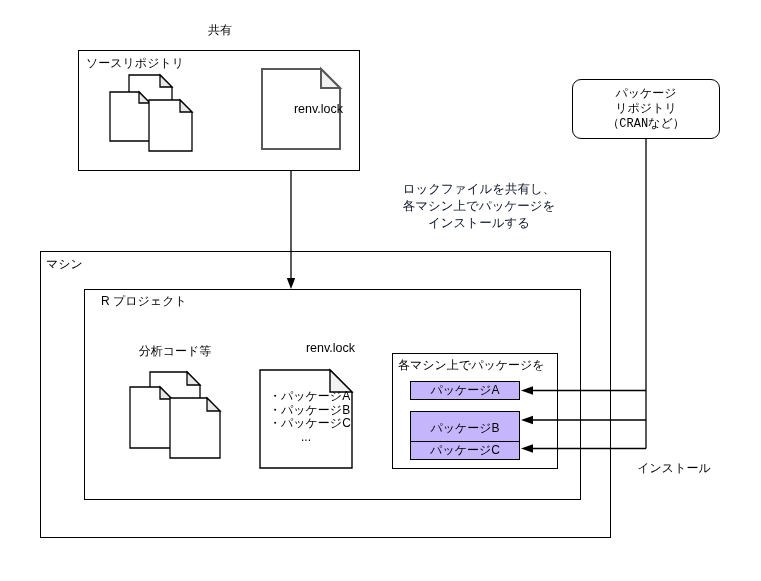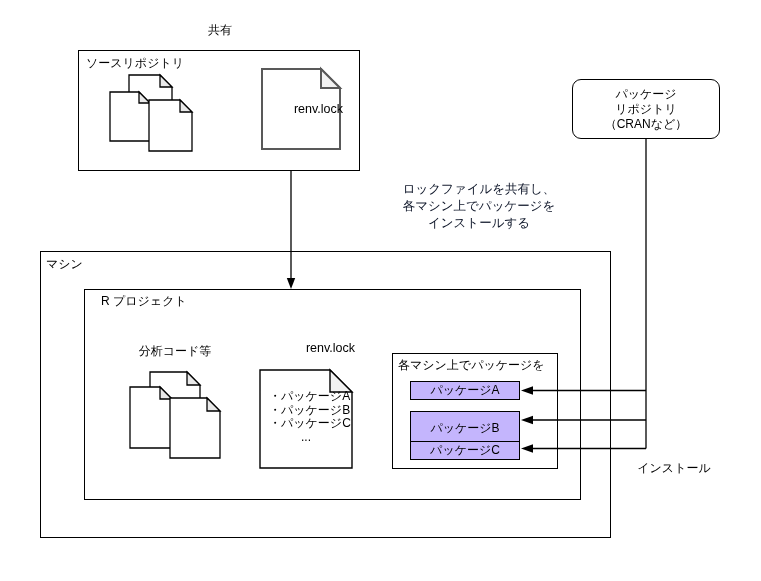--- a/index.html
+++ b/index.html
@@ -11,21 +11,21 @@
   .abs{position:absolute;}
   .box{position:absolute;border:1.3px solid #000;background:transparent;box-sizing:border-box;}
   .lbl{position:absolute;font-size:12px;line-height:14px;white-space:nowrap;}
   .center{text-align:center;white-space:pre-line;}
   .note{position:absolute;font-size:12.5px;line-height:17px;text-align:center;white-space:pre-line;}
   .doccap{position:absolute;font-size:12.5px;text-align:right;}
   .pkgbox{position:absolute;border:1.2px solid #000;box-sizing:border-box;
           display:flex;align-items:center;justify-content:center;
           font-size:12px;background:#c4b5fd;}
   .rounded{border-radius:9px;display:flex;align-items:center;justify-content:center;
-           font-size:12px;line-height:15px;}
+           font-size:12px;line-height:15px;font-family:Liberation Mono, monospace;}
   svg{position:absolute;overflow:visible;}
   #arrow-overlay{pointer-events:none;left:0;top:0;}
   .contents{position:absolute;font-size:12px;line-height:13.5px;white-space:pre-line;}
 </style>
 </head>
 <body>
 
 <div id="canvas">
 
   <div class="lbl center" style="left:180px;top:23px;width:80px;">共有</div>

